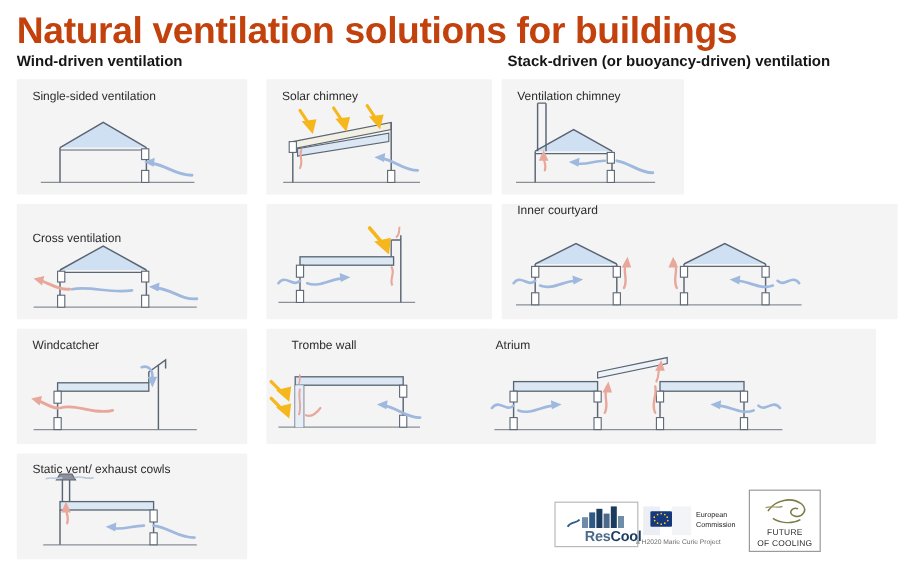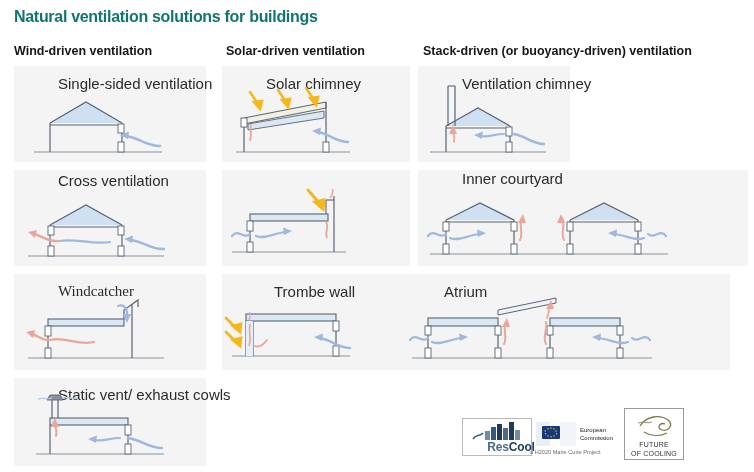--- a/index.html
+++ b/index.html
@@ -9,48 +9,47 @@
     background:#ffffff;
     font-family:"Liberation Sans","DejaVu Sans",sans-serif;
     color:#1a1a1a;
     overflow:hidden;
     position:relative;
   }
   .slide{position:relative;width:754px;height:472px;}
 
   .page-title{
     position:absolute;left:14px;top:8px;
-    font-size:16px;font-weight:bold;
+    font-size:31px;font-weight:bold;
     letter-spacing:-0.3px;
-    color:#0f766e;
+    color:#c2410c;
     white-space:nowrap;
   }
 
   .col-head{
     position:absolute;top:44px;
     font-size:12.5px;font-weight:bold;
     color:#161616;white-space:nowrap;
   }
   .col-head.c1{left:14px;}
   .col-head.c2{left:226px;}
   .col-head.c3{left:423px;}
 
   .panel{
     position:absolute;
     background:#f4f4f5;
     border-radius:1px;
   }
 
   .panel-label{
     position:absolute;
-    font-size:15px;
+    font-size:10px;
     color:#2b2b2b;
     white-space:nowrap;
     font-family:"Liberation Sans","DejaVu Sans",sans-serif;
-    margin-left:31px;
   }
 
   .fig{position:absolute;left:0;top:0;}
 
   
   .logos{position:absolute;}
   .logo-box{
     position:absolute;
     box-sizing:border-box;
     background:#ffffff;
@@ -112,21 +111,20 @@
   }
 </style>
 </head>
 <body>
 
 <div class="slide">
 
   <div class="page-title">Natural ventilation solutions for buildings</div>
 
   <div class="col-head c1">Wind-driven ventilation</div>
-  <div class="col-head c2">Solar-driven ventilation</div>
   <div class="col-head c3">Stack-driven (or buoyancy-driven) ventilation</div>
 
   <div class="panel" style="left:14px;top:66px;width:192px;height:96px;">
     <div class="panel-label" style="left:13px;top:9px;">Single-sided ventilation</div>
     <svg class="fig" width="192" height="96" viewBox="0 0 192 96">
 
       <line x1="20" y1="86" x2="148" y2="86" stroke="#8a8f97" stroke-width="1.1"></line>
 
       <polygon points="36,57 72,36 108,57" fill="#cfe0f2" stroke="none"></polygon>
 
@@ -137,21 +135,21 @@
 
       <rect x="104" y="58" width="6" height="9" fill="#ffffff" stroke="#5a6472" stroke-width="0.9"></rect>
       <rect x="104" y="76" width="6" height="10" fill="#ffffff" stroke="#5a6472" stroke-width="0.9"></rect>
 
       <path d="M146,80 C132,80 126,72 112,70" fill="none" stroke="#9fb8dd" stroke-width="2.4" stroke-linecap="round"></path>
       <polygon points="106,69 115,65.5 114,73" fill="#9fb8dd"></polygon>
     </svg>
   </div>
 
   <div class="panel" style="left:14px;top:170px;width:192px;height:96px;">
-    <div class="panel-label" style="left:13px;top:2px;">Cross ventilation</div>
+    <div class="panel-label" style="left:13px;top:24px;">Cross ventilation</div>
     <svg class="fig" width="192" height="96" viewBox="0 0 192 96">
       <line x1="14" y1="86" x2="150" y2="86" stroke="#8a8f97" stroke-width="1.1"></line>
       <polygon points="36,55 72,35 108,55" fill="#cfe0f2" stroke="none"></polygon>
       <path d="M36,55 L72,35 L108,55" fill="none" stroke="#5a6472" stroke-width="1.2"></path>
       <path d="M36,55 L36,86" stroke="#5a6472" stroke-width="1.2" fill="none"></path>
       <path d="M108,55 L108,86" stroke="#5a6472" stroke-width="1.2" fill="none"></path>
       <path d="M36,57 L108,57" stroke="#5a6472" stroke-width="1" fill="none"></path>
       <rect x="34" y="56" width="6" height="9" fill="#ffffff" stroke="#5a6472" stroke-width="0.9"></rect>
       <rect x="104" y="56" width="6" height="9" fill="#ffffff" stroke="#5a6472" stroke-width="0.9"></rect>
       <rect x="34" y="76" width="6" height="10" fill="#ffffff" stroke="#5a6472" stroke-width="0.9"></rect>
@@ -161,21 +159,21 @@
       <polygon points="110,69 119,65.5 118,73" fill="#9fb8dd"></polygon>
 
       <path d="M96,72 C78,75 62,68 46,71" fill="none" stroke="#9fb8dd" stroke-width="2.2" stroke-linecap="round"></path>
 
       <path d="M44,71 C34,72 28,66 20,64" fill="none" stroke="#e8a79a" stroke-width="2.4" stroke-linecap="round"></path>
       <polygon points="14,62 23,60 21,68" fill="#e8a79a"></polygon>
     </svg>
   </div>
 
   <div class="panel" style="left:14px;top:274px;width:192px;height:96px;">
-    <div class="panel-label" style="left:13px;top:9px;font-family:Liberation Serif, serif;">Windcatcher</div>
+    <div class="panel-label" style="left:13px;top:9px;">Windcatcher</div>
     <svg class="fig" width="192" height="96" viewBox="0 0 192 96">
       <line x1="14" y1="84" x2="150" y2="84" stroke="#8a8f97" stroke-width="1.1"></line>
 
       <rect x="34" y="45" width="76" height="7" fill="#dce7f4" stroke="#5a6472" stroke-width="1.1"></rect>
 
       <path d="M34,52 L34,84" stroke="#5a6472" stroke-width="1.2" fill="none"></path>
 
       <path d="M118,30 L118,84" stroke="#5a6472" stroke-width="1.2" fill="none"></path>
 
       <path d="M110,45 L110,36 L124,26 L124,33" fill="none" stroke="#5a6472" stroke-width="1.2"></path>

